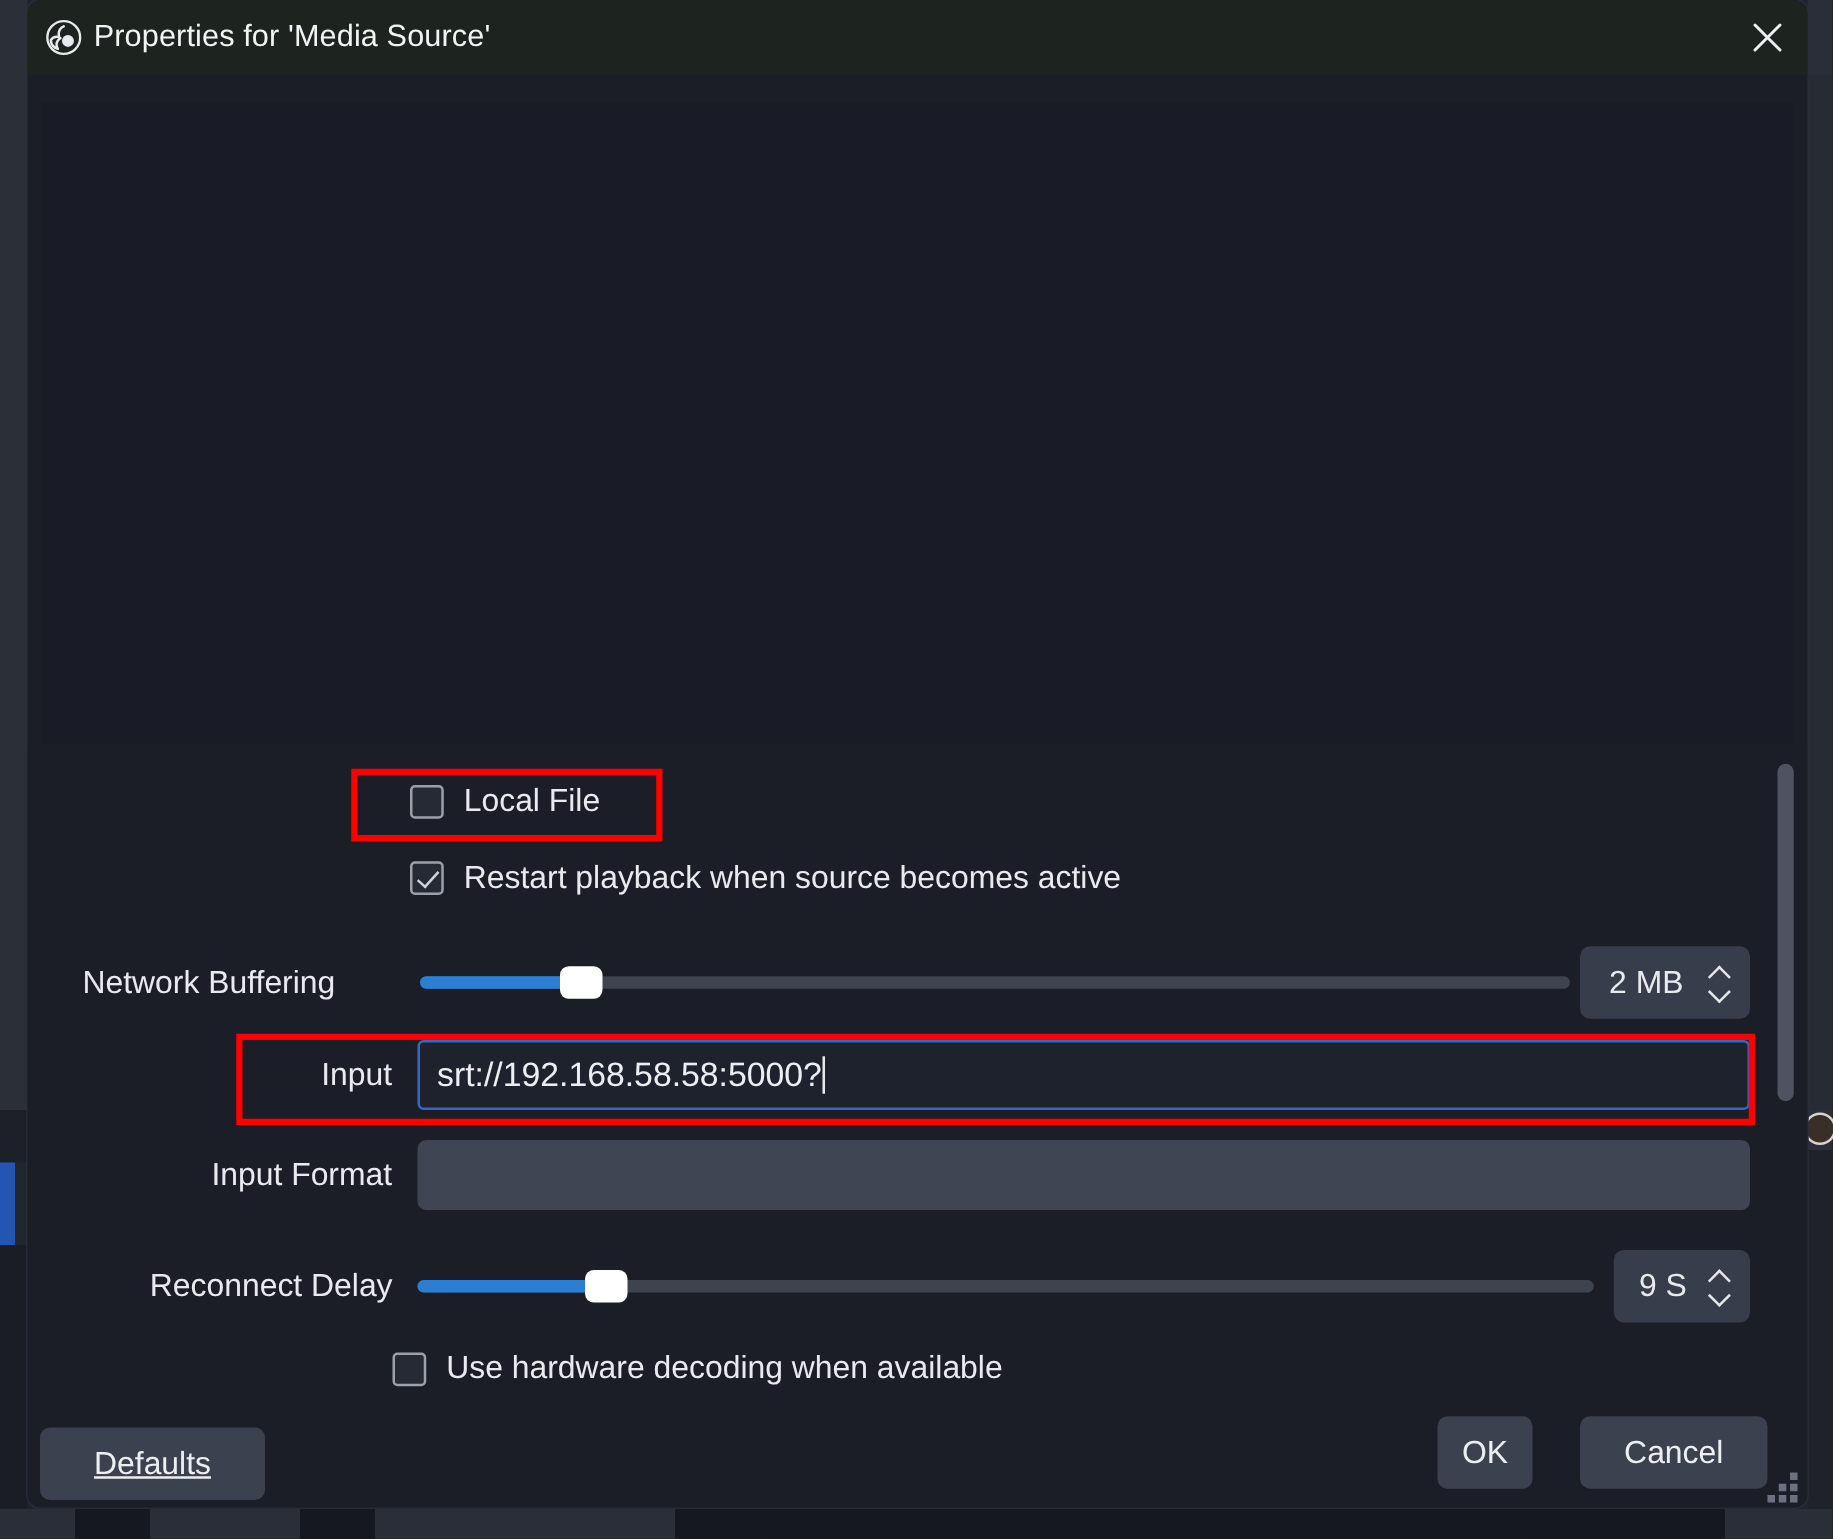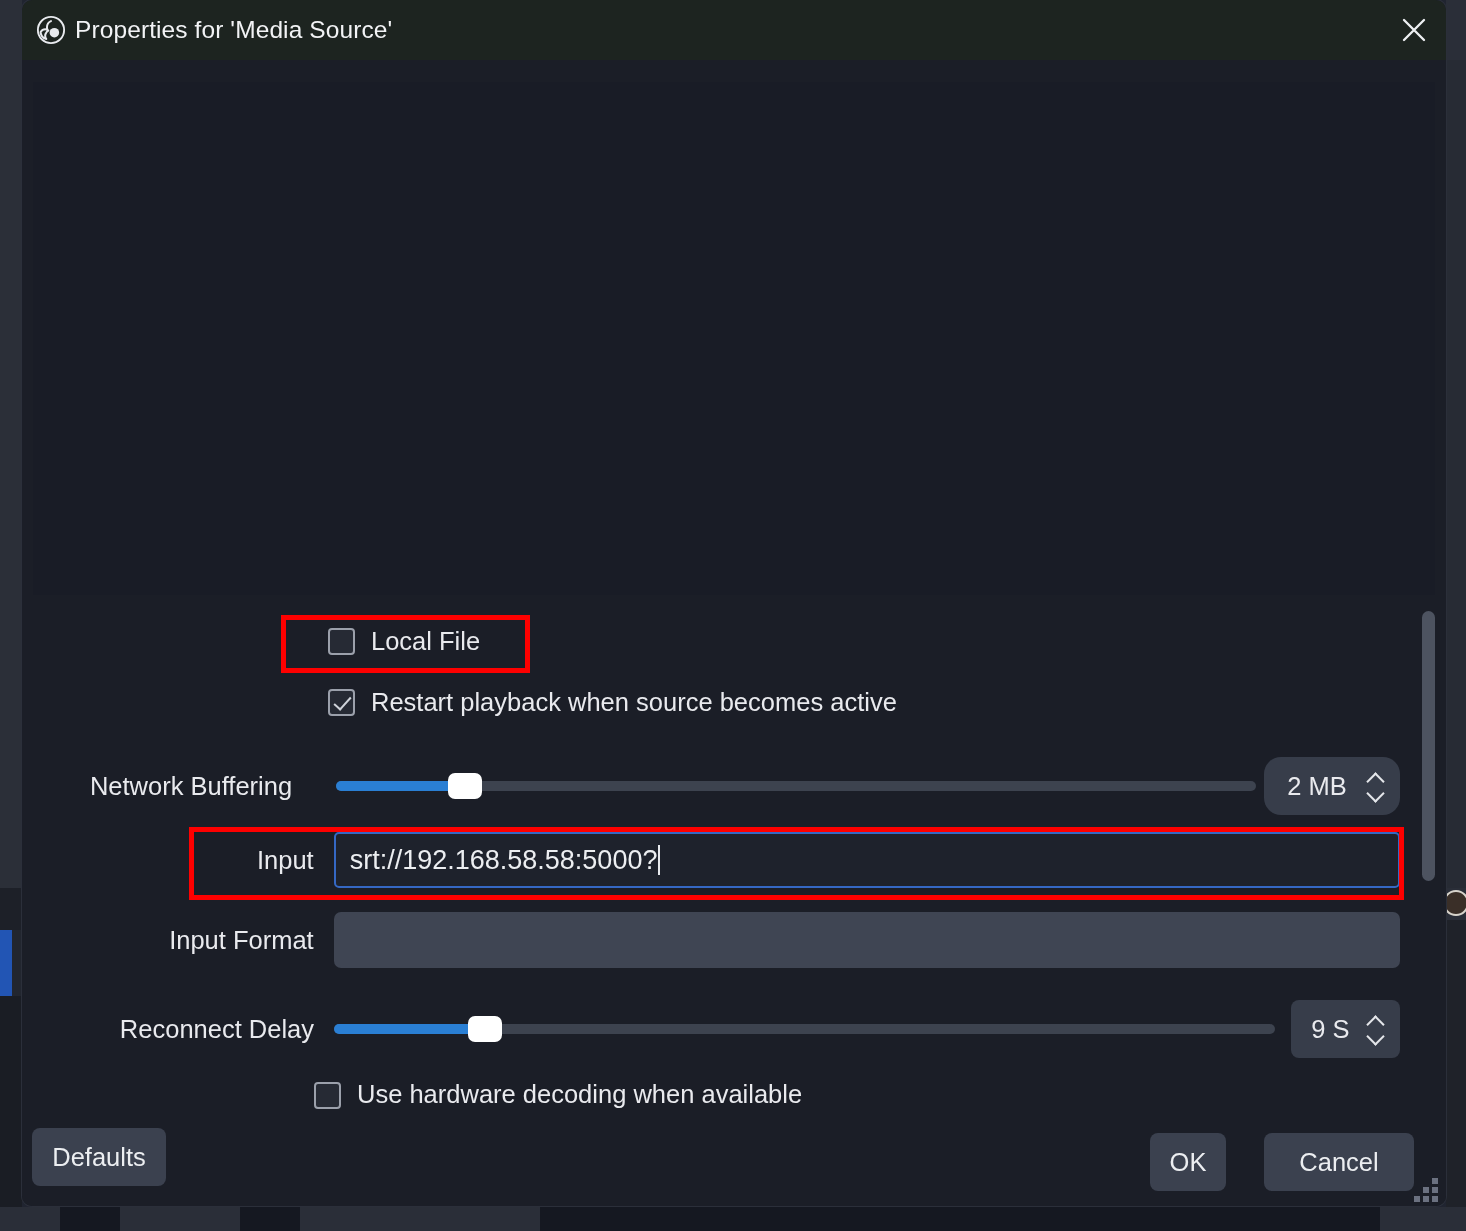--- a/index.html
+++ b/index.html
@@ -415,27 +415,27 @@
         <span class="cbox"></span>
         <span class="lbl">Local File</span>
       </div>
 
       <div class="row cbrow" style="left:306px; top:91px;">
         <span class="cbox checked"></span>
         <span class="lbl">Restart playback when source becomes active</span>
       </div>
 
       <div class="row" style="left:44px; top:160px; width:1334px;">
-        <span class="lbl" style="width:250px; text-align:center;">Network Buffering</span>
+        <span class="lbl" style="width:250px; text-align:left;">Network Buffering</span>
         <div class="slider" style="margin-left:20px; width:920px;">
           <div class="track"></div>
           <div class="fill" style="width:14%;"></div>
           <div class="handle" style="left:14%;"></div>
         </div>
-        <div class="spin" style="margin-left:8px; width:136px;border-radius:17px;">
+        <div class="spin" style="margin-left:8px; width:136px;">
           <span class="spin-val">2 MB</span>
           <span class="spin-arrows">
             <span class="chev up"></span>
             <span class="chev down"></span>
           </span>
         </div>
       </div>
 
       <div class="row" style="left:44px; top:235px; width:1334px;">
         <span class="lbl" style="width:250px; text-align:right;">Input</span>
@@ -470,21 +470,21 @@
 
       <div class="row cbrow" style="left:292px; top:483px;align-items:flex-end;">
         <span class="cbox"></span>
         <span class="lbl">Use hardware decoding when available</span>
       </div>
 
     </div>
   </div>
 
   <div class="footer">
-    <button class="btn" style="left:10px; top:18px; width:134px;">Defaults</button>
+    <button class="btn" style="left:10px; top:32px; width:180px;text-decoration:underline;">Defaults</button>
     <button class="btn" style="left:1128px; top:23px; width:76px;">OK</button>
     <button class="btn" style="left:1242px; top:23px; width:150px;">Cancel</button>
     <div class="grip">
       <i style="left:16px; top:0;"></i>
       <i style="left:16px; top:9px;"></i>
       <i style="left:7px;  top:9px;"></i>
       <i style="left:16px; top:18px;"></i>
       <i style="left:7px;  top:18px;"></i>
       <i style="left:-2px; top:18px;"></i>
     </div>

